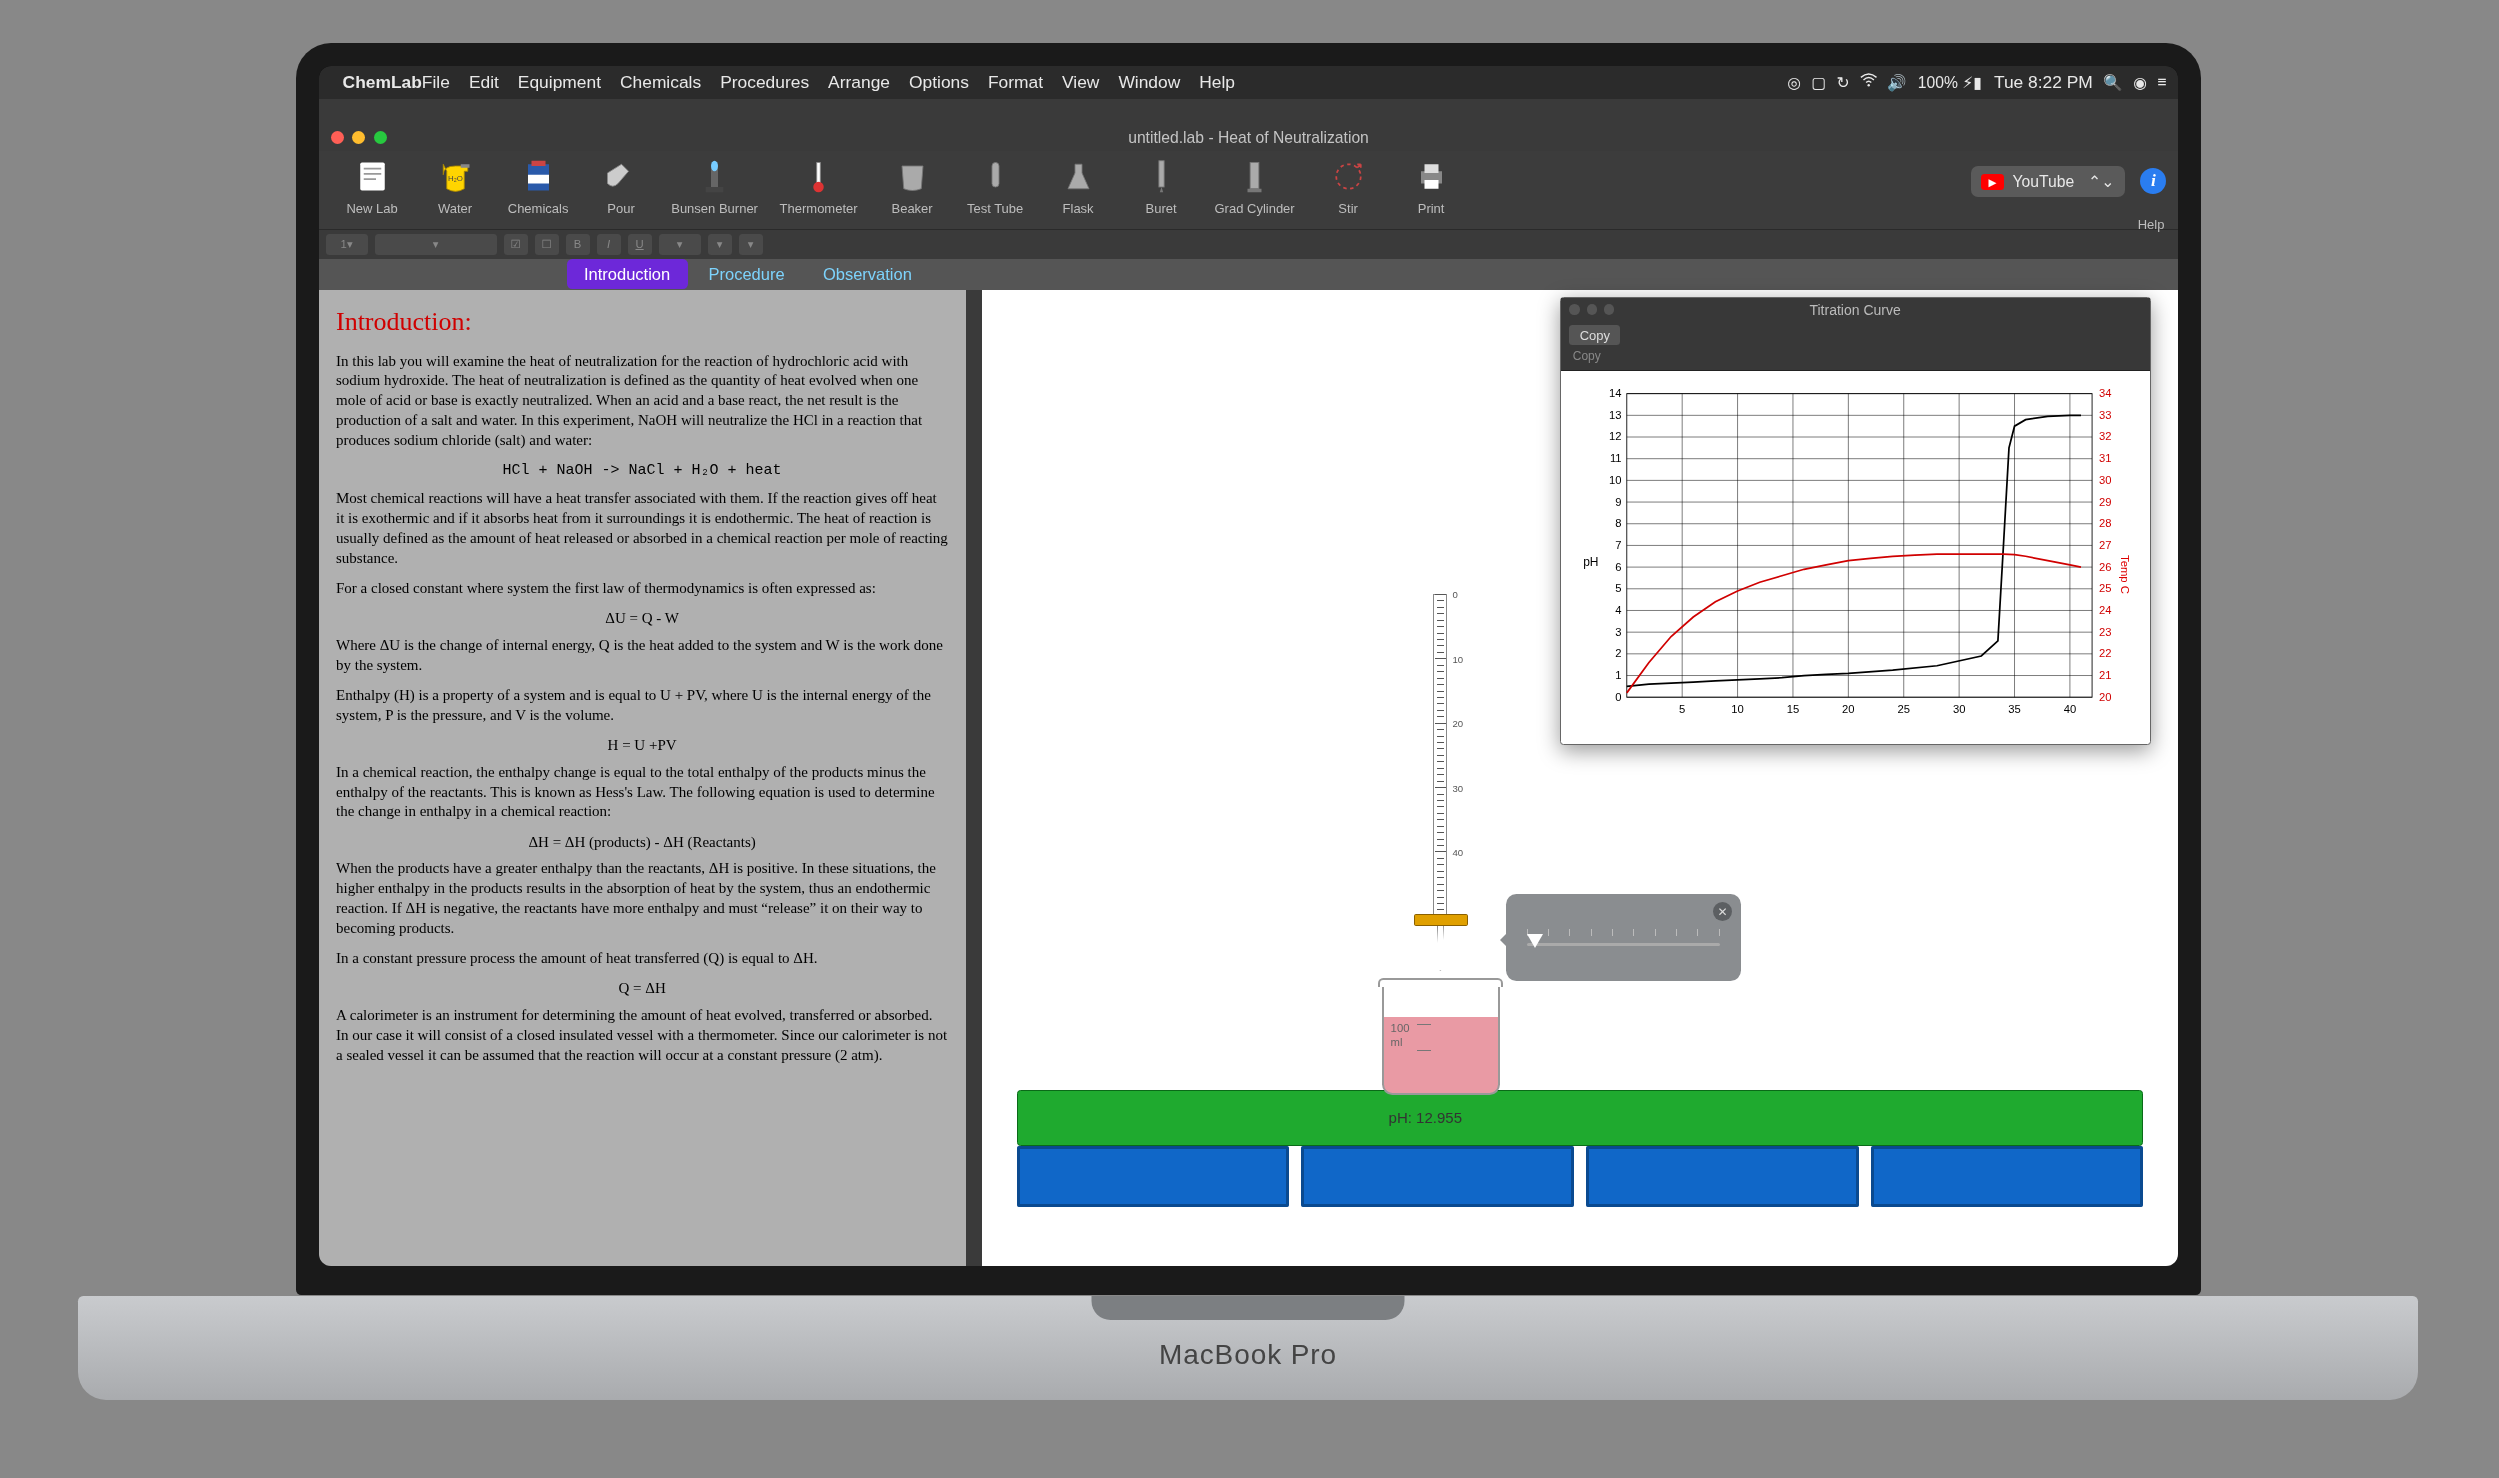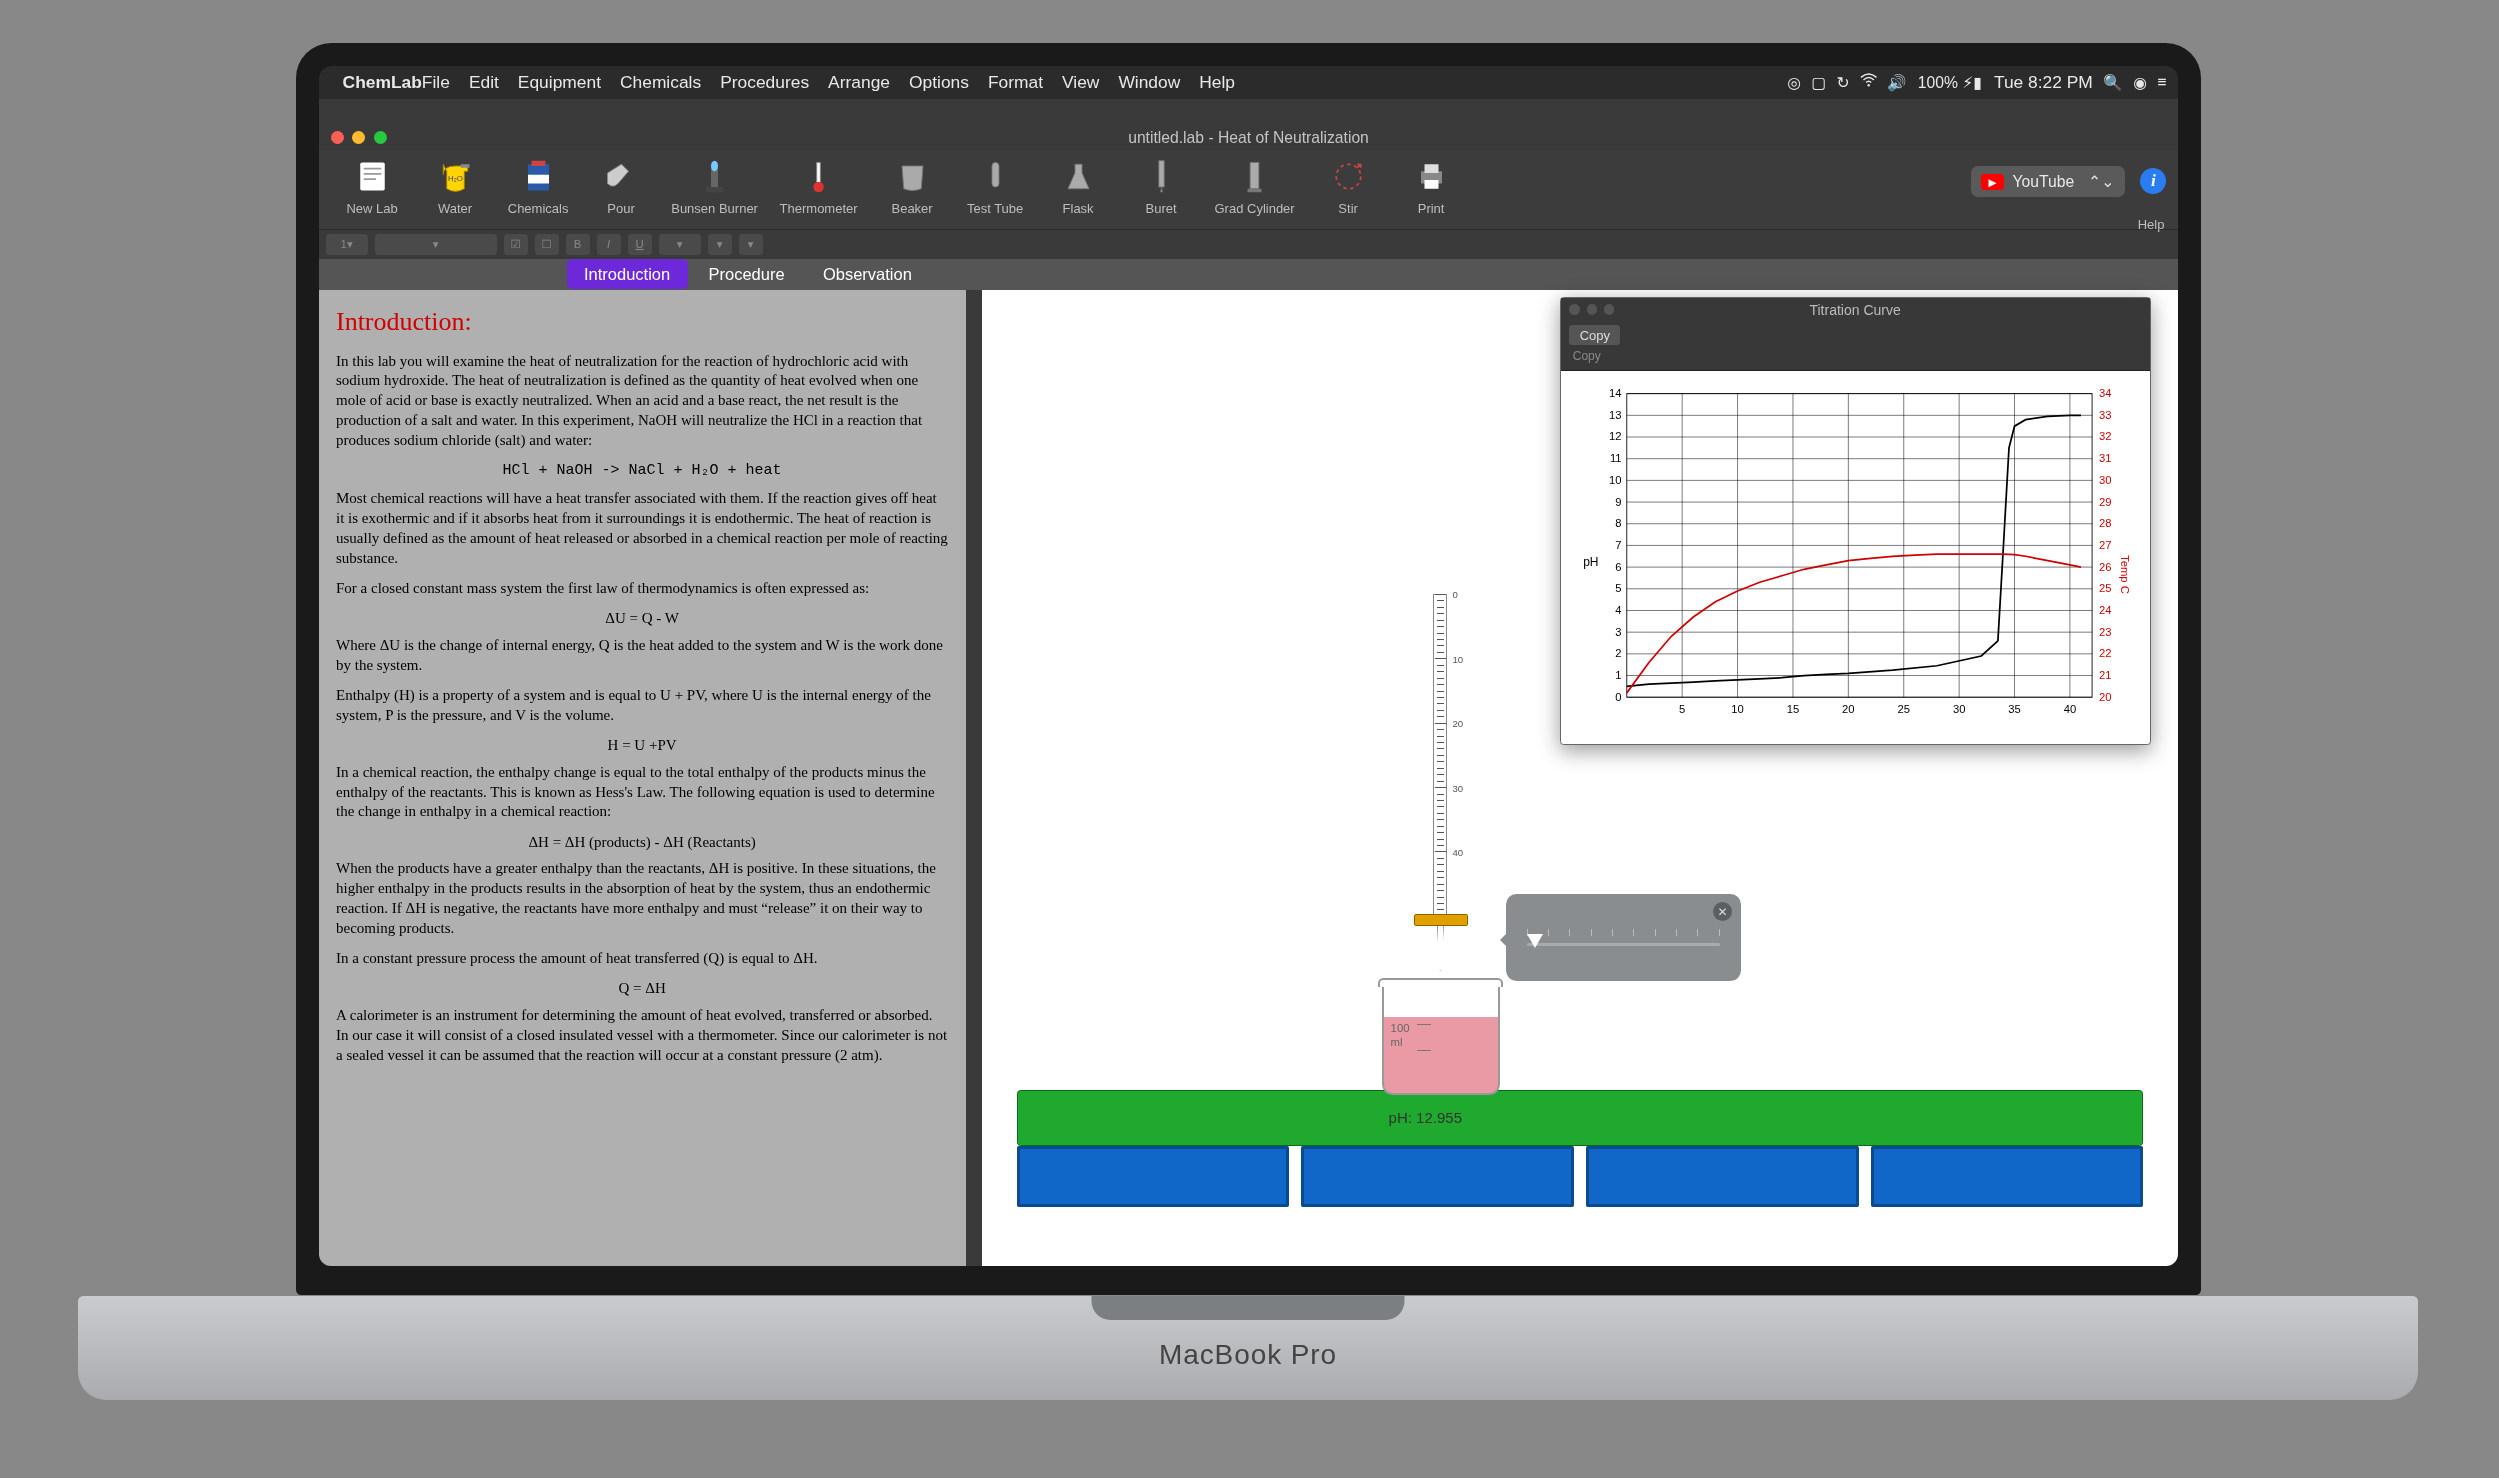--- a/index.html
+++ b/index.html
@@ -44,21 +44,21 @@
 .info-btn { width: 26px; height: 26px; border-radius: 50%; background: #2a7df0; color: #fff; font-style: italic; font-weight: 700; display: flex; align-items: center; justify-content: center; margin-left: 15.7px; margin-top: 10.4px; font-family: Georgia, serif; font-size: 17.4px; }
 .help-label { position: absolute; right: 14px; top: 66px; color: #bdbdbd; font-size: 13px; }
 
 
 .formatbar { height: 30px; background: #3a3a3a; border-top: 0.9px solid #2a2a2a; display: flex; align-items: center; padding: 0 7px; gap: 7px; }
 .formatbar .seg { height: 21px; background: #4a4a4a; border-radius: 3.5px; min-width: 42px; display: flex; align-items: center; justify-content: center; color: #888; font-size: 11.3px; }
 .formatbar .seg.sm { min-width: 24px; }
 
 
 .tabbar { height: 31px; background: #555; display: flex; align-items: center; padding-left: 248px; }
-.tab { padding: 5.2px 17.4px; color: #ffffff; font-size: 16.5px; border-radius: 5.2px; margin-right: 3.5px; }
+.tab { padding: 5.2px 17.4px; color: #7dd3fc; font-size: 16.5px; border-radius: 5.2px; margin-right: 3.5px; }
 .tab.active { background: #6d28d9; color: #fff; }
 
 
 .content { flex: 1; display: flex; min-height: 0; gap: 16px; }
 .doc-panel { width: 647px; background: #b0b0b0; overflow: hidden; padding: 15.7px 17.4px; font-family: "Times New Roman", serif; color: #000; font-size: 15px; line-height: 1.32; }
 .doc-panel h2 { color: #d00000; font-size: 26px; font-weight: 400; margin-bottom: 12px; }
 .doc-panel p { margin-bottom: 10.4px; }
 .doc-panel .eq { text-align: center; font-family: "Courier New", monospace; margin: 8.7px 0; }
 .doc-panel .eq2 { text-align: center; margin: 7px 0; }
 
@@ -311,21 +311,21 @@
         <div class="tab">Observation</div>
       </div>
 
       <div class="content">
 
         <div class="doc-panel">
           <h2>Introduction:</h2>
           <p>In this lab you will examine the heat of neutralization for the reaction of hydrochloric acid with sodium hydroxide. The heat of neutralization is defined as the quantity of heat evolved when one mole of acid or base is exactly neutralized. When an acid and a base react, the net result is the production of a salt and water.  In this experiment, NaOH will neutralize the HCl in a reaction that produces sodium chloride (salt) and water:</p>
           <p class="eq">HCl + NaOH -&gt; NaCl + H₂O + heat</p>
           <p>Most chemical reactions will have a heat transfer associated with them. If the reaction gives off heat it is exothermic and if it absorbs heat from it surroundings it is endothermic. The heat of reaction is usually defined as the amount of heat released or absorbed in a chemical reaction per mole of reacting substance.</p>
-          <p>For a closed constant mass system the first law of thermodynamics is often expressed as:</p>
+          <p>For a closed constant where system the first law of thermodynamics is often expressed as:</p>
           <p class="eq2">ΔU = Q - W</p>
           <p>Where ΔU is the change of internal energy, Q is the heat added to the system and W is the work done by the system.</p>
           <p>Enthalpy (H) is a property of a system and is equal to U + PV, where U is the internal energy of the system, P is the pressure, and V is the volume.</p>
           <p class="eq2">H = U +PV</p>
           <p>In a chemical reaction, the enthalpy change is equal to the total enthalpy of the products minus the enthalpy of the reactants. This is known as Hess's Law. The following equation is used to determine the change in enthalpy in a chemical reaction:</p>
           <p class="eq2">ΔH = ΔH (products) - ΔH (Reactants)</p>
           <p>When the products have a greater enthalpy than the reactants, ΔH is positive. In these situations, the higher enthalpy in the products results in the absorption of heat by the system, thus an endothermic reaction. If ΔH is negative, the reactants have more enthalpy and must “release” it on their way to becoming products.</p>
           <p>In a constant pressure process the amount of heat transferred (Q) is equal to ΔH.</p>
           <p class="eq2">Q = ΔH</p>
           <p>A calorimeter is an instrument for determining the amount of heat evolved, transferred or absorbed. In our case it will consist of a closed insulated vessel with a thermometer. Since our calorimeter is not a sealed vessel it can be assumed that the reaction will occur at a constant pressure (2 atm).</p>

